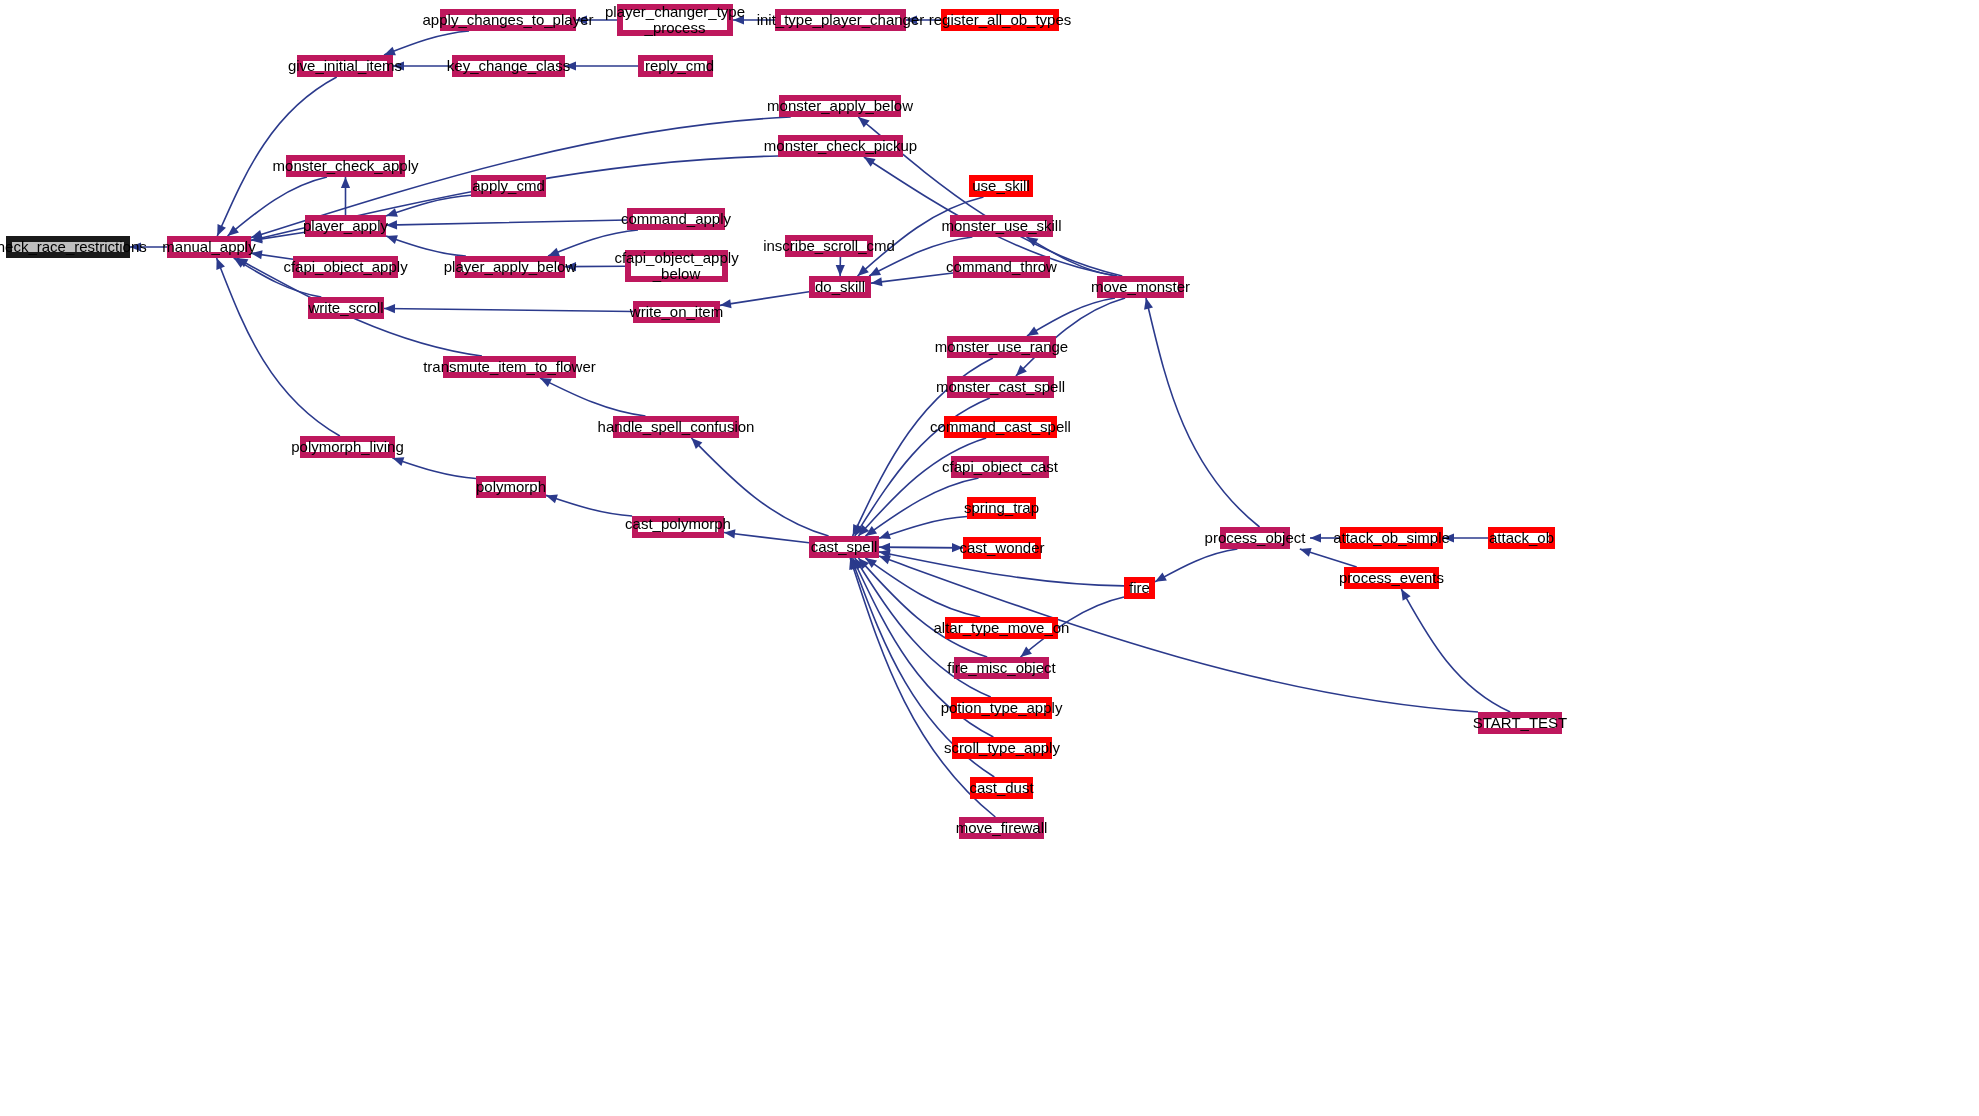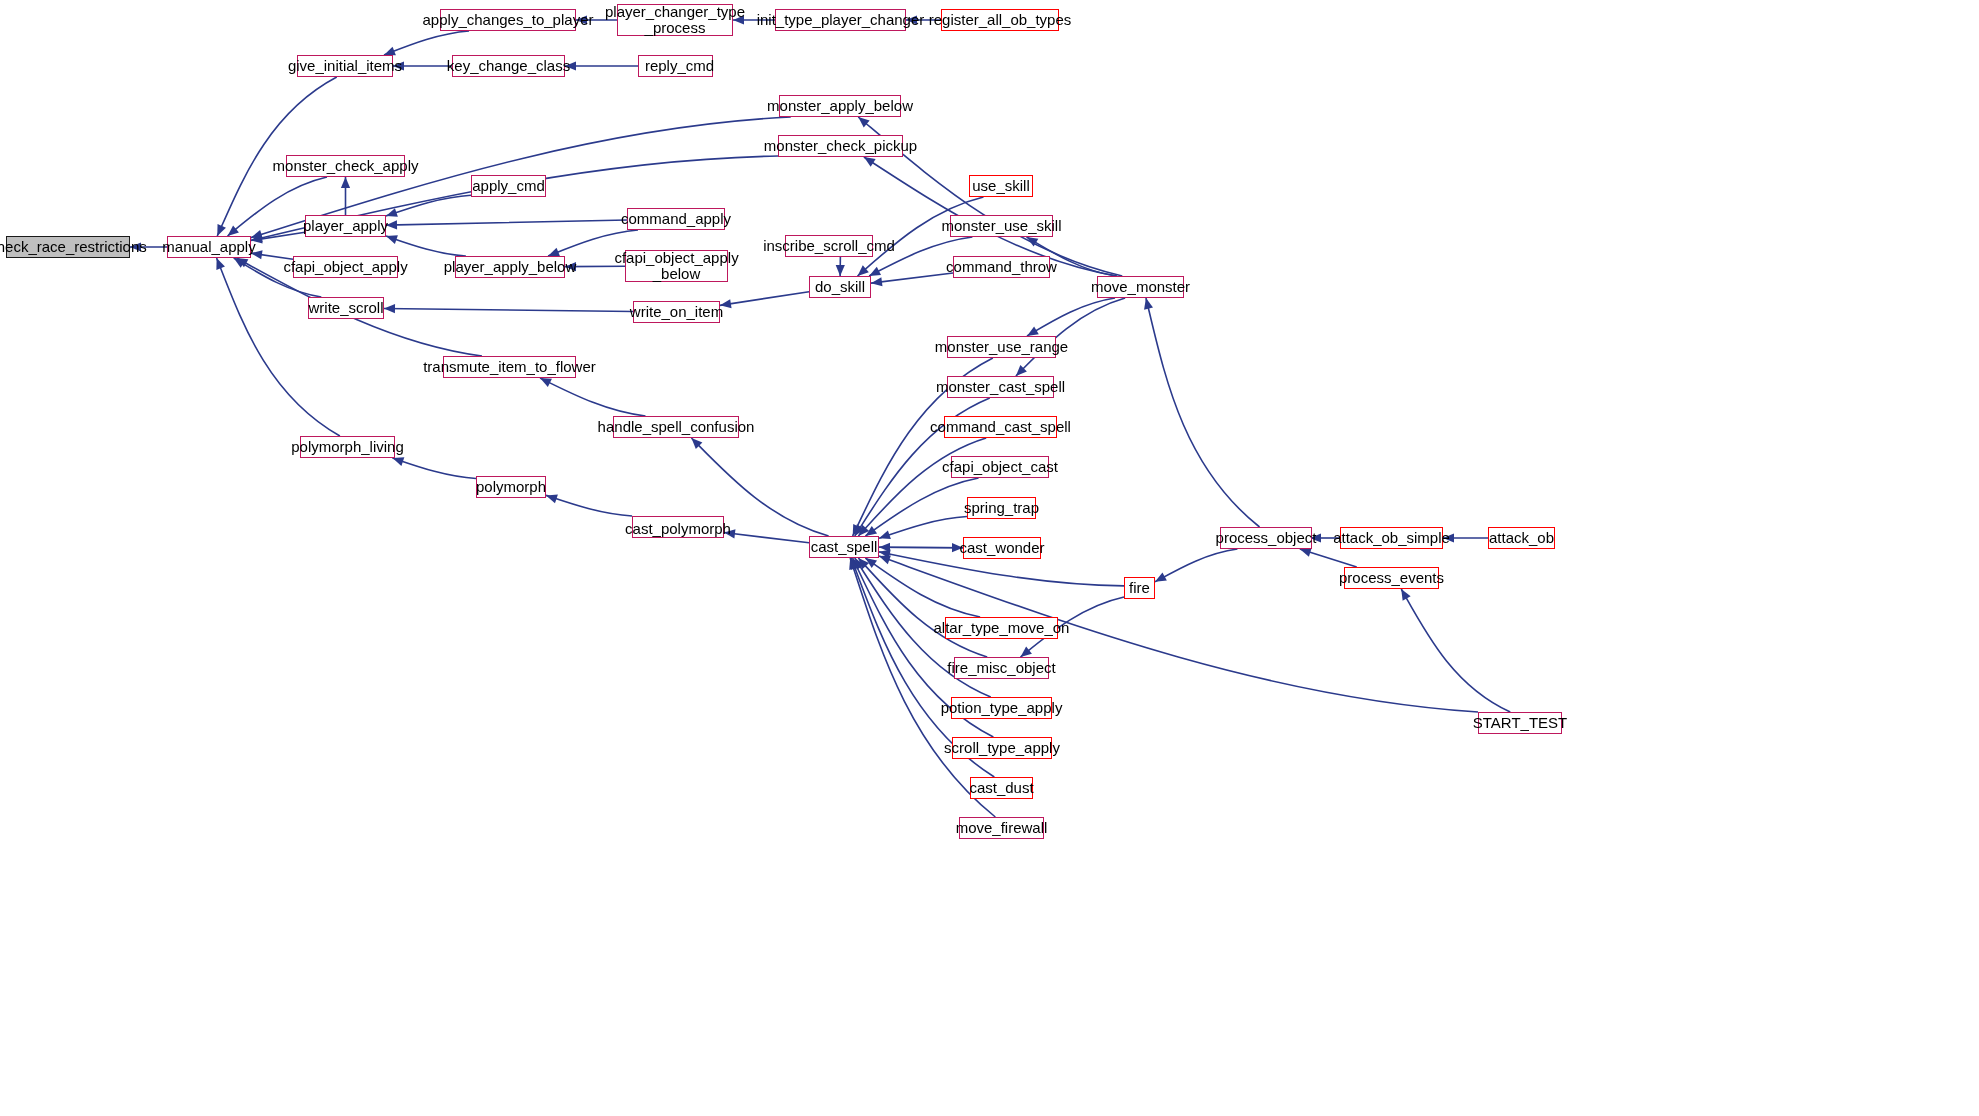--- a/index.html
+++ b/index.html
@@ -1,20 +1,20 @@
 <!DOCTYPE html>
 <html><head>
 <meta charset="utf-8">
 <style>
   html,body{margin:0;padding:0;background:#ffffff;}
   body{font-family:"Liberation Sans","DejaVu Sans",sans-serif;}
   #graph-root{position:relative;width:1979px;height:1116px;background:#fff;overflow:hidden;}
   svg#graph-svg{position:absolute;left:0;top:0;width:1979px;height:1116px;display:block;}
   .node-box{position:absolute;box-sizing:border-box;display:flex;align-items:center;justify-content:center;
-            background:#ffffff;border:1px solid #be185d;color:#000000;
+            background:#ffffff;border:6px solid #be185d;color:#000000;
             font-size:15px;line-height:1.05;text-align:center;white-space:pre-line;
             letter-spacing:0px;}
   .node-box.red{border-color:#ff0000;}
   .node-box.root{background:#bfbfbf;border-color:#1a1a1a;}
   .node-box .nlabel{display:block;padding:0 6px;}
   .edge{fill:none;stroke:#2b3a8c;stroke-width:1.6px;}
   .arrowhead{fill:#2b3a8c;stroke:none;}
 </style>
 </head>
 <body>
@@ -183,19 +183,19 @@
       <div class="node-box" style="left: 954px; top: 657px; width: 95px; height: 22px;"><span class="nlabel">fire_misc_object</span></div>
       <div class="node-box red" style="left: 951px; top: 697px; width: 101px; height: 22px;"><span class="nlabel">potion_type_apply</span></div>
       <div class="node-box red" style="left: 952px; top: 737px; width: 100px; height: 22px;"><span class="nlabel">scroll_type_apply</span></div>
       <div class="node-box red" style="left: 970px; top: 777px; width: 63px; height: 22px;"><span class="nlabel">cast_dust</span></div>
       <div class="node-box" style="left: 959px; top: 817px; width: 85px; height: 22px;"><span class="nlabel">move_firewall</span></div>
       <div class="node-box" style="left: 809px; top: 536px; width: 70px; height: 22px;"><span class="nlabel">cast_spell</span></div>
       <div class="node-box" style="left: 632px; top: 516px; width: 92px; height: 22px; align-items: flex-end;"><span class="nlabel">cast_polymorph</span></div>
       <div class="node-box" style="left: 476px; top: 476px; width: 70px; height: 22px;"><span class="nlabel">polymorph</span></div>
       <div class="node-box" style="left: 300px; top: 436px; width: 95px; height: 22px;"><span class="nlabel">polymorph_living</span></div>
       <div class="node-box red" style="left: 1124px; top: 577px; width: 31px; height: 22px;"><span class="nlabel">fire</span></div>
-      <div class="node-box" style="left: 1220px; top: 527px; width: 92px; height: 22px;"><span class="nlabel">process_object</span></div>
+      <div class="node-box" style="left: 1220px; top: 527px; width: 70px; height: 22px;"><span class="nlabel">process_object</span></div>
       <div class="node-box red" style="left: 1340px; top: 527px; width: 103px; height: 22px;"><span class="nlabel">attack_ob_simple</span></div>
       <div class="node-box red" style="left: 1488px; top: 527px; width: 67px; height: 22px;"><span class="nlabel">attack_ob</span></div>
       <div class="node-box red" style="left: 1344px; top: 567px; width: 95px; height: 22px;"><span class="nlabel">process_events</span></div>
       <div class="node-box" style="left: 1478px; top: 712px; width: 84px; height: 22px;"><span class="nlabel">START_TEST</span></div>
     </div>
 </div>
 
 </body></html>

